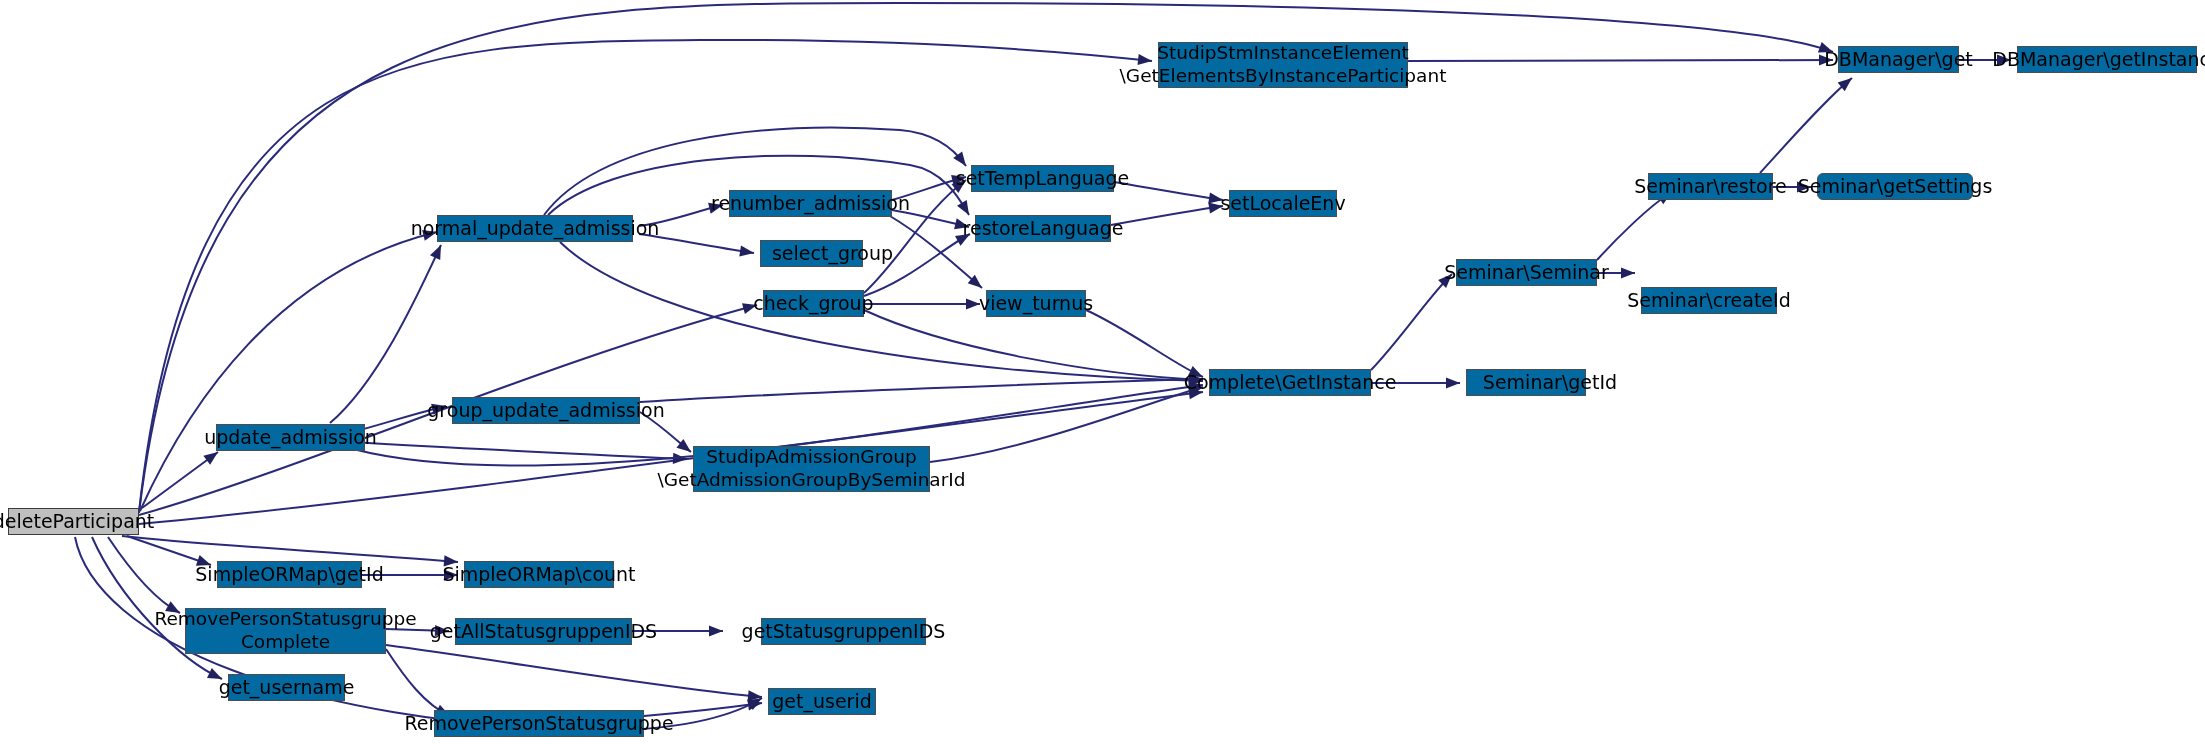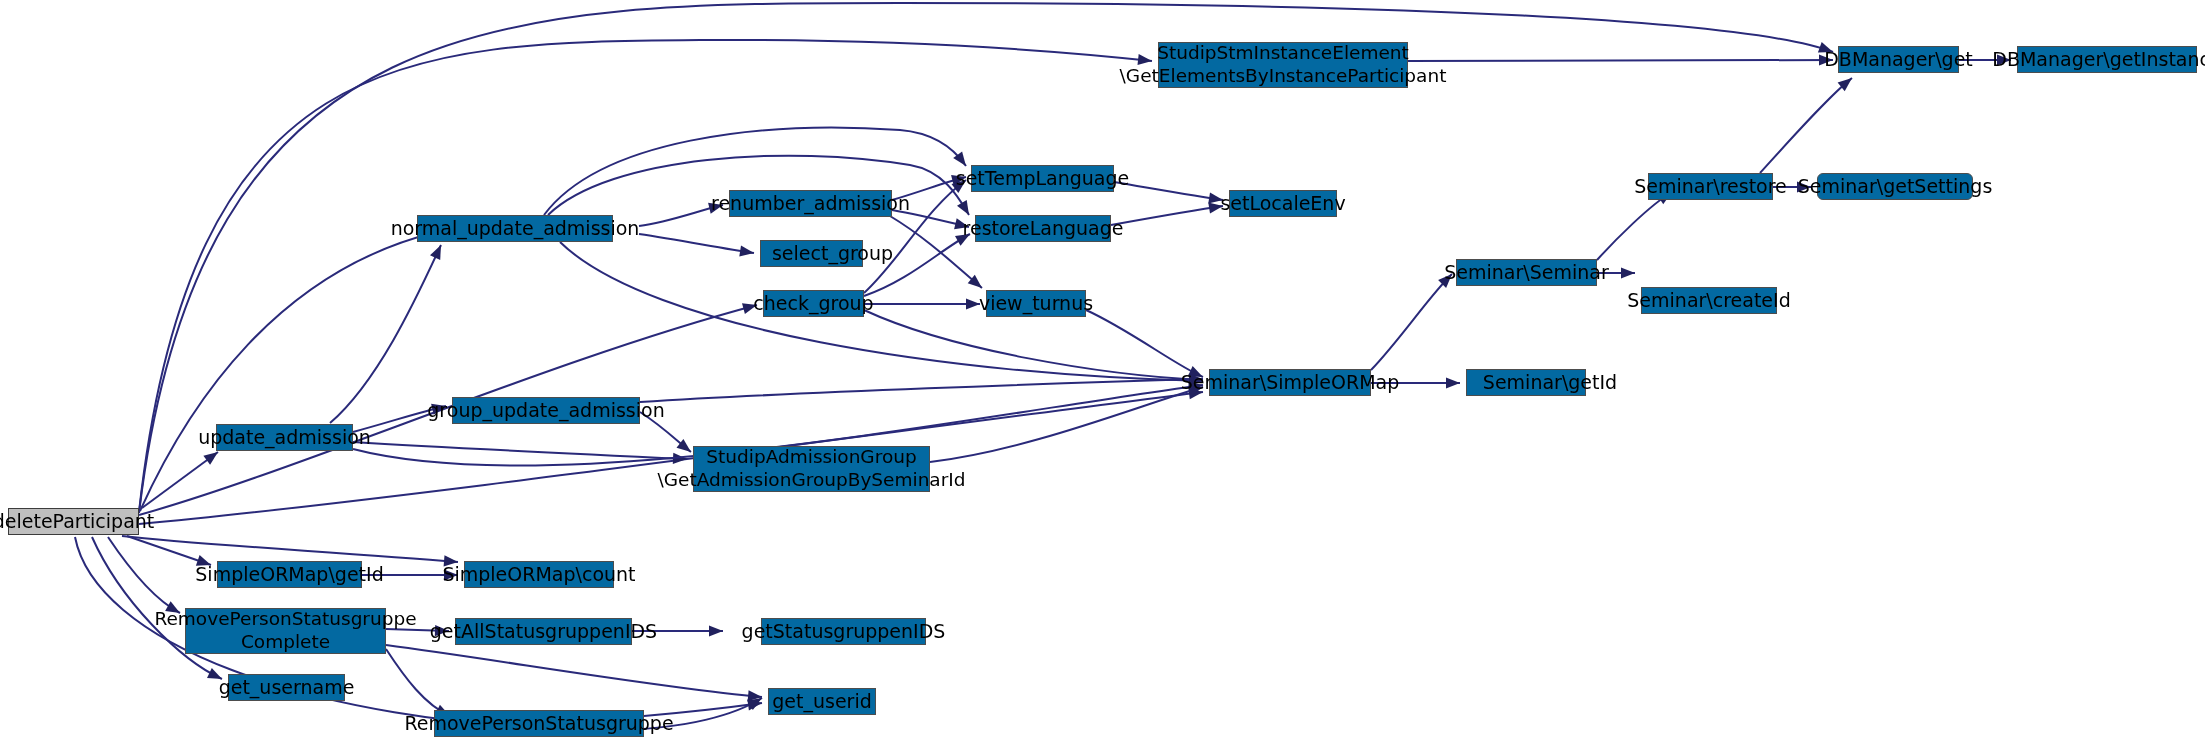--- a/index.html
+++ b/index.html
@@ -250,33 +250,33 @@
         <path class="edge-path" d="M 632 631 L 723 631"></path>
         <polygon class="arrow-head" points="723.0,631.0 709.0,636.6 709.0,625.4"></polygon>
       </g>
       <g>
         <path class="edge-path" d="M 644 716 C 690 712, 740 706, 762 703"></path>
         <polygon class="arrow-head" points="762.0,703.0 748.9,710.4 747.4,699.3"></polygon>
       </g>
     </svg>
   <div id="node-layer">
       <div class="node root" style="left: 8px; top: 508px; width: 131px; height: 27px;"><span class="node-label">deleteParticipant</span></div>
-      <div class="node" style="left: 216px; top: 424px; width: 137px; height: 27px;"><span class="node-label">update_admission</span></div>
-      <div class="node" style="left: 417px; top: 215px; width: 196px; height: 27px;"><span class="node-label">normal_update_admission</span></div>
+      <div class="node" style="left: 216px; top: 424px; width: 149px; height: 27px;"><span class="node-label">update_admission</span></div>
+      <div class="node" style="left: 437px; top: 215px; width: 196px; height: 27px;"><span class="node-label">normal_update_admission</span></div>
       <div class="node" style="left: 452px; top: 397px; width: 188px; height: 27px;"><span class="node-label">group_update_admission</span></div>
       <div class="node" style="left: 729px; top: 190px; width: 163px; height: 27px;"><span class="node-label">renumber_admission</span></div>
       <div class="node" style="left: 760px; top: 240px; width: 103px; height: 27px; padding-left: 42px;"><span class="node-label">select_group</span></div>
       <div class="node" style="left: 763px; top: 290px; width: 101px; height: 27px;"><span class="node-label">check_group</span></div>
       <div class="node" style="left: 971px; top: 165px; width: 143px; height: 27px;"><span class="node-label">setTempLanguage</span></div>
       <div class="node" style="left: 975px; top: 215px; width: 136px; height: 27px;"><span class="node-label">restoreLanguage</span></div>
       <div class="node" style="left: 986px; top: 290px; width: 100px; height: 27px;"><span class="node-label">view_turnus</span></div>
       <div class="node" style="left: 1229px; top: 190px; width: 108px; height: 27px;"><span class="node-label">setLocaleEnv</span></div>
       <div class="node two-line" style="left: 693px; top: 446px; width: 237px; height: 46px;"><span class="node-label">StudipAdmissionGroup
 \GetAdmissionGroupBySeminarId</span></div>
-      <div class="node" style="left: 1209px; top: 369px; width: 162px; height: 27px;"><span class="node-label">Seminar\SimpleORMap</span></div>
+      <div class="node" style="left: 1209px; top: 369px; width: 162px; height: 27px;"><span class="node-label">Complete\GetInstance</span></div>
       <div class="node" style="left: 1466px; top: 369px; width: 120px; height: 27px; padding-left: 48px;"><span class="node-label">Seminar\getId</span></div>
       <div class="node" style="left: 1456px; top: 259px; width: 141px; height: 27px;"><span class="node-label">Seminar\Seminar</span></div>
       <div class="node" style="left: 1641px; top: 259px; width: 136px; height: 27px; margin-top: 28px;"><span class="node-label">Seminar\createId</span></div>
       <div class="node" style="left: 1648px; top: 173px; width: 125px; height: 27px;"><span class="node-label">Seminar\restore</span></div>
       <div class="node" style="left: 1817px; top: 173px; width: 156px; height: 27px; border-radius: 6px;"><span class="node-label">Seminar\getSettings</span></div>
       <div class="node two-line" style="left: 1158px; top: 42px; width: 250px; height: 46px;"><span class="node-label">StudipStmInstanceElement
 \GetElementsByInstanceParticipant</span></div>
       <div class="node" style="left: 1838px; top: 46px; width: 121px; height: 27px;"><span class="node-label">DBManager\get</span></div>
       <div class="node" style="left: 2017px; top: 46px; width: 180px; height: 27px;"><span class="node-label">DBManager\getInstance</span></div>
       <div class="node" style="left: 217px; top: 561px; width: 145px; height: 27px;"><span class="node-label">SimpleORMap\getId</span></div>

